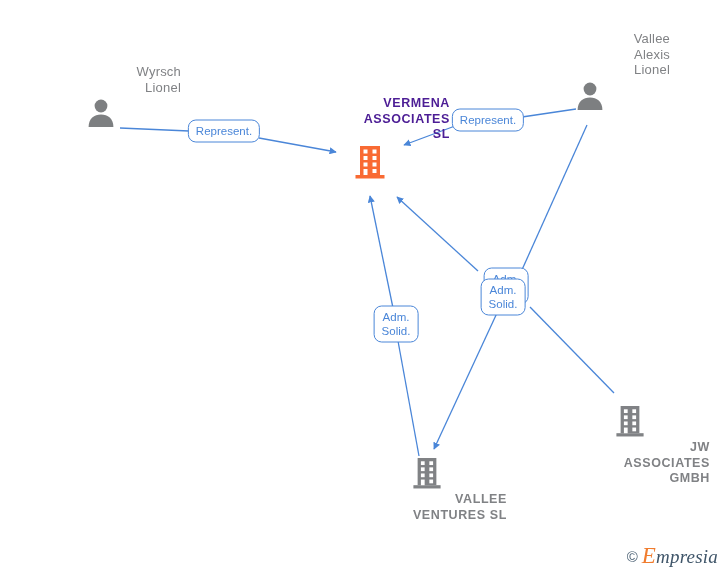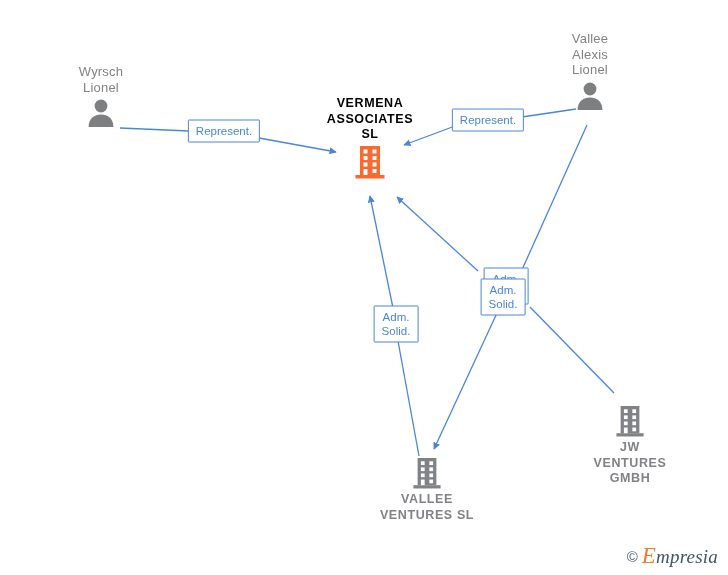--- a/index.html
+++ b/index.html
@@ -20,21 +20,21 @@
     left: 0;
     top: 0;
     width: 728px;
     height: 575px;
   }
 
   
   .node {
     position: absolute;
     transform: translate(-50%, 0);
-    text-align: center;
+    text-align: right;
     width: 160px;
   }
   .node-label {
     color: #808285;
     font-size: 12.5px;
     line-height: 15.5px;
     letter-spacing: 0.6px;
     white-space: pre-line;
   }
   .node-label.company {
@@ -51,21 +51,21 @@
   }
   .node.label-above .node-icon { margin-top: 2px; }
   .node.label-below .node-label { margin-top: 3px; }
 
   
   .chip {
     position: absolute;
     transform: translate(-50%, -50%);
     background: #ffffff;
     border: 1.3px solid #4a86d8;
-    border-radius: 1px;
+    border-radius: 8px;
     color: #4a86d8;
     font-size: 11.5px;
     line-height: 14px;
     text-align: center;
     padding: 3px 7px 4px 7px;
     white-space: pre-line;
     box-sizing: border-box;
   }
 
   
@@ -136,21 +136,21 @@
     <div class="node-label person">Vallee
 Alexis
 Lionel</div>
     <svg class="node-icon" width="30" height="30" viewBox="0 0 30 30" xmlns="http://www.w3.org/2000/svg">
       <circle cx="15" cy="9" r="6.4" fill="#7d7f81"></circle>
       <path d="M 2.6 30 C 2.6 21.2 8.2 17.4 15 17.4 C 21.8 17.4 27.4 21.2 27.4 30 Z" fill="#7d7f81"></path>
     </svg>
   </div>
 
   <div class="node label-above" style="left:370px; top:96px;">
-    <div class="node-label company" style="color:#000000;">VERMENA
+    <div class="node-label company" style="color:#4c1d95;">VERMENA
 ASSOCIATES
 SL</div>
     <svg class="node-icon" width="32" height="34" viewBox="0 0 32 34" xmlns="http://www.w3.org/2000/svg">
       <rect x="6" y="1" width="20" height="29" fill="#f96a33"></rect>
       <rect x="1.5" y="30" width="29" height="3.5" fill="#f96a33"></rect>
       <rect x="9.5" y="4.5" width="4" height="4" fill="#ffffff"></rect>
       <rect x="18.5" y="4.5" width="4" height="4" fill="#ffffff"></rect>
       <rect x="9.5" y="11" width="4" height="4" fill="#ffffff"></rect>
       <rect x="18.5" y="11" width="4" height="4" fill="#ffffff"></rect>
       <rect x="9.5" y="17.5" width="4" height="4" fill="#ffffff"></rect>
@@ -184,21 +184,21 @@
       <rect x="9.5" y="4.5" width="4" height="4" fill="#ffffff"></rect>
       <rect x="18.5" y="4.5" width="4" height="4" fill="#ffffff"></rect>
       <rect x="9.5" y="11" width="4" height="4" fill="#ffffff"></rect>
       <rect x="18.5" y="11" width="4" height="4" fill="#ffffff"></rect>
       <rect x="9.5" y="17.5" width="4" height="4" fill="#ffffff"></rect>
       <rect x="18.5" y="17.5" width="4" height="4" fill="#ffffff"></rect>
       <rect x="9.5" y="24" width="4" height="6" fill="#ffffff"></rect>
       <rect x="18.5" y="24" width="4" height="4" fill="#ffffff"></rect>
     </svg>
     <div class="node-label company">JW
-VENTURES
+ASSOCIATES
 GMBH</div>
   </div>
 
   <div class="chip" style="left:224px; top:131px;">Represent.</div>
 
   <div class="chip" style="left:488px; top:120px;">Represent.</div>
 
   <div class="chip" style="left:396px; top:324px;">Adm.
 Solid.</div>
 

